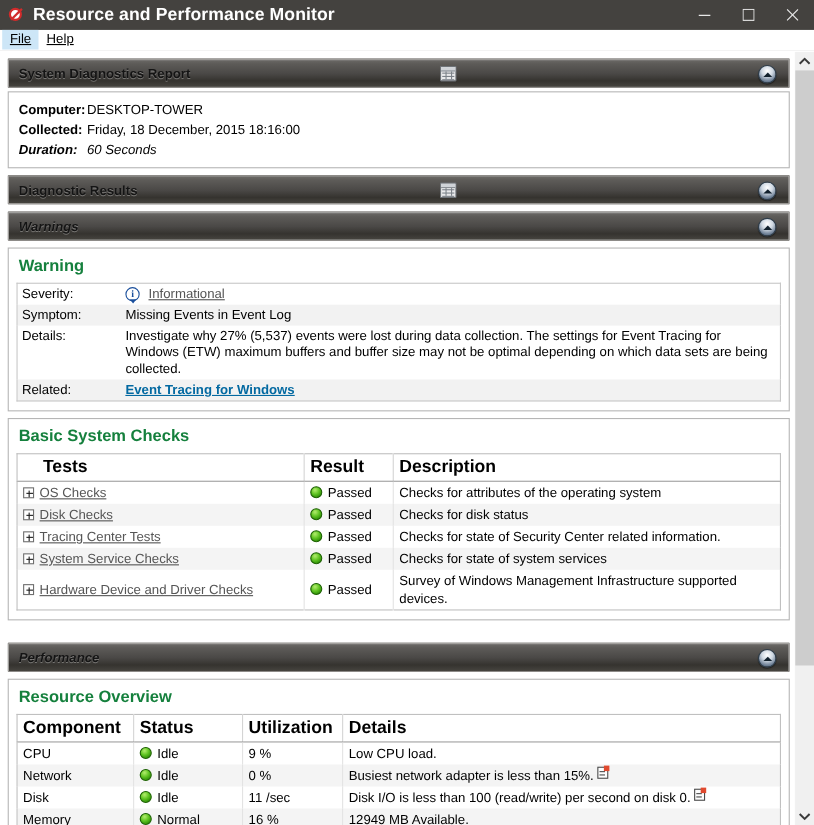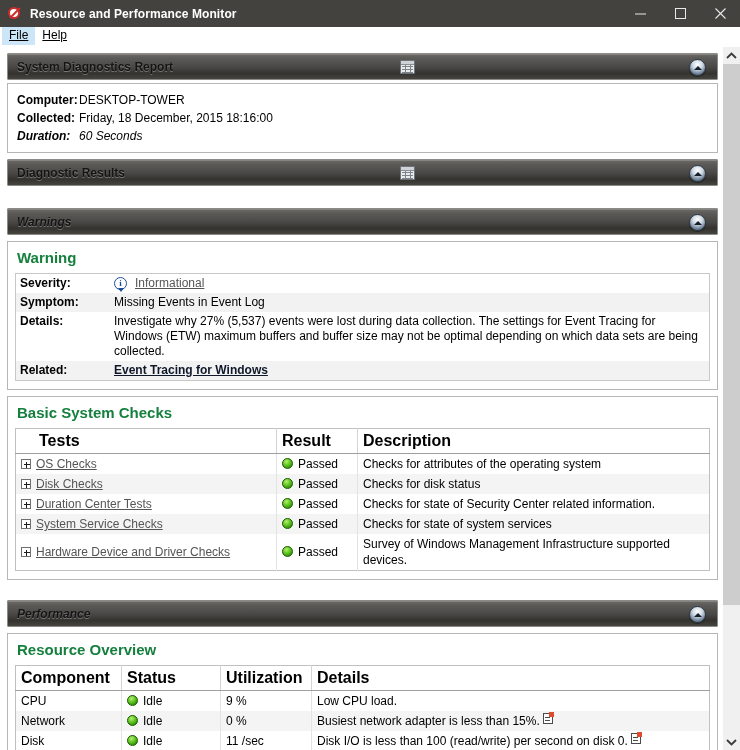--- a/index.html
+++ b/index.html
@@ -19,21 +19,21 @@
   }
   .app-icon{width:16px;height:16px;flex:0 0 16px;position:relative;margin-right:7px;}
   .app-icon .ring{
     position:absolute;left:1px;top:1px;width:12px;height:12px;border-radius:50%;
     border:2px solid #d22b2b;box-sizing:border-box;background:#ffffff;
   }
   .app-icon .slash{
     position:absolute;left:1px;top:6px;width:14px;height:2px;background:#d22b2b;
     transform:rotate(-45deg);transform-origin:center;
   }
-  .title-text{color:#ffffff;font-size:12px;font-weight:bold;letter-spacing:.1px;}
+  .title-text{color:#ffffff;font-size:16px;font-weight:bold;letter-spacing:.1px;}
   .win-controls{position:absolute;right:0;top:0;height:27px;display:flex;}
   .win-btn{width:40px;height:27px;display:flex;align-items:center;justify-content:center;color:#e8e8e8;}
   .win-btn svg{display:block;}
 
   
   .menubar{
     height:18px;flex:0 0 18px;background:#ffffff;display:flex;align-items:center;
     border-bottom:1px solid #ffffff;padding-left:2px;
   }
   .menu-item{
@@ -99,32 +99,32 @@
   .panel-title{font-size:15px;font-weight:bold;color:#15803d;margin:1px 0 7px 2px;}
 
   
   .kv{display:flex;margin:0 0 3px 2px;font-size:12px;color:#000;line-height:15px;}
   .kv .k{font-weight:bold;min-width:62px;}
   .kv .v{font-weight:normal;}
 
   
   table.warn{width:100%;border-collapse:collapse;border:1px solid #c8c8c8;font-size:12px;}
   table.warn td{padding:2px 4px;vertical-align:top;line-height:15px;color:#000;}
-  table.warn td.lbl{font-weight:bold;width:86px;white-space:nowrap;}
+  table.warn td.lbl{font-weight:normal;width:86px;white-space:nowrap;}
   table.warn tr.shade{background:#f2f2f2;}
   .sev-cell{display:flex;align-items:center;gap:8px;}
   .info-ico{
     width:13px;height:13px;border-radius:50%;border:1.5px solid #1a4f9c;box-sizing:border-box;
     background:#ffffff;color:#1a4f9c;font-size:9px;font-weight:bold;line-height:10px;
     text-align:center;font-family:"Liberation Serif",serif;position:relative;flex:0 0 13px;
   }
   .info-ico:after{content:"";position:absolute;left:3px;bottom:-3px;width:0;height:0;
     border-left:3px solid transparent;border-right:3px solid transparent;border-top:4px solid #1a4f9c;}
   .grey-link{color:#555;text-decoration:underline;}
-  .blue-link{color:#0f172a;text-decoration:underline;font-weight:bold;}
+  .blue-link{color:#0369a1;text-decoration:underline;font-weight:bold;}
 
   
   table.dt{width:100%;border-collapse:collapse;font-size:12px;border:1px solid #c0c0c0;}
   table.dt th{
     background:#ffffff;text-align:left;font-weight:bold;color:#000;
     padding:3px 5px;border-bottom:1px solid #9f9f9f;border-right:1px solid #d4d4d4;
     font-size:16px;
   }
   table.dt th:last-child{border-right:none;}
   table.dt td{padding:2px 5px;color:#000;line-height:16px;border-right:1px solid #e3e3e3;}
@@ -242,21 +242,21 @@
               <i class="c2"></i>
             </div>
         </div>
         <div class="toggle">
           <div class="round-btn up">
               <span class="chev"></span>
             </div>
         </div>
       </div>
 
-      <div class="secbar sub" style="margin-top:22px;">
+      <div class="secbar sub" style="margin-top:6px;">
         <div class="sec-title">Warnings</div>
         <div class="toggle">
           <div class="round-btn up">
               <span class="chev"></span>
             </div>
         </div>
       </div>
 
       <div class="panel" style="margin-top:6px;padding:6px 7px 8px 7px;">
         <div class="panel-title">Warning</div>
@@ -302,21 +302,21 @@
               <td><span class="exp-box"></span><span class="grey-link">OS Checks</span></td>
               <td><span class="dot"></span><span>Passed</span></td>
               <td>Checks for attributes of the operating system</td>
             </tr>
             <tr class="shade">
               <td><span class="exp-box"></span><span class="grey-link">Disk Checks</span></td>
               <td><span class="dot"></span><span>Passed</span></td>
               <td>Checks for disk status</td>
             </tr>
             <tr>
-              <td><span class="exp-box"></span><span class="grey-link">Duration Center Tests</span></td>
+              <td><span class="exp-box"></span><span class="grey-link">Tracing Center Tests</span></td>
               <td><span class="dot"></span><span>Passed</span></td>
               <td>Checks for state of Security Center related information.</td>
             </tr>
             <tr class="shade">
               <td><span class="exp-box"></span><span class="grey-link">System Service Checks</span></td>
               <td><span class="dot"></span><span>Passed</span></td>
               <td>Checks for state of system services</td>
             </tr>
             <tr>
               <td><span class="exp-box"></span><span class="grey-link">Hardware Device and Driver Checks</span></td>

